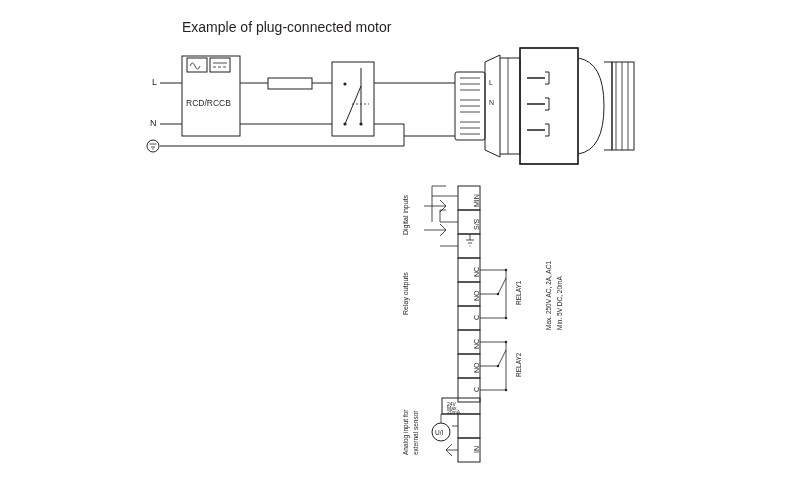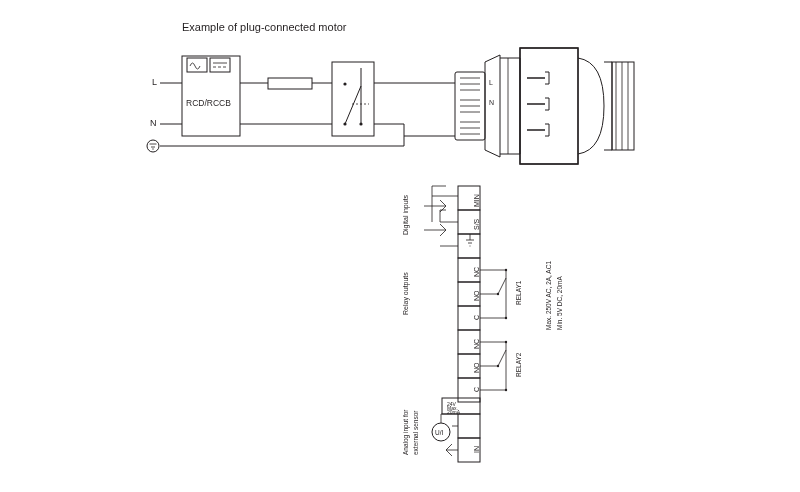--- a/index.html
+++ b/index.html
@@ -1,20 +1,20 @@
 <!DOCTYPE html>
 <html><head>
 <meta charset="utf-8">
 <style>
   html,body{margin:0;padding:0;background:#ffffff;}
   body{width:800px;height:492px;position:relative;overflow:hidden;
        font-family:"Liberation Sans", sans-serif;color:#231f20;}
   .stage{position:absolute;left:0;top:0;width:800px;height:492px;}
   .txt{position:absolute;white-space:pre;font-size:8px;line-height:10px;color:#231f20;}
-  .title{position:absolute;font-size:11px;line-height:11px;white-space:pre;color:#231f20;}
+  .title{position:absolute;font-size:14px;line-height:11px;white-space:pre;color:#231f20;}
   .vtxt{position:absolute;white-space:nowrap;font-size:7px;color:#231f20;
         transform-origin:0 0;transform:rotate(-90deg);}
   .vtxt2{position:absolute;white-space:nowrap;font-size:6.5px;color:#231f20;
         transform-origin:0 0;transform:rotate(-90deg);}
   svg{position:absolute;left:0;top:0;}
   .ln{stroke:#231f20;stroke-width:1;fill:none;}
   .ln-thin{stroke:#231f20;stroke-width:0.8;fill:none;}
   .ln-thick{stroke:#231f20;stroke-width:1.4;fill:none;}
   .nofill{fill:none;stroke:#231f20;stroke-width:1;}
 </style>

